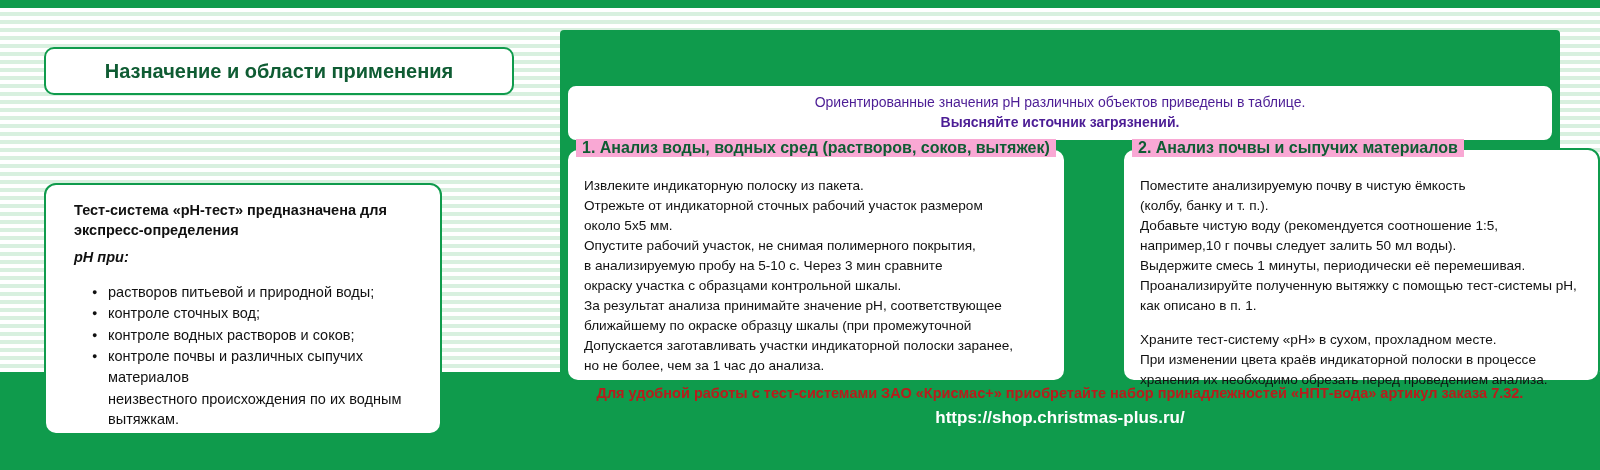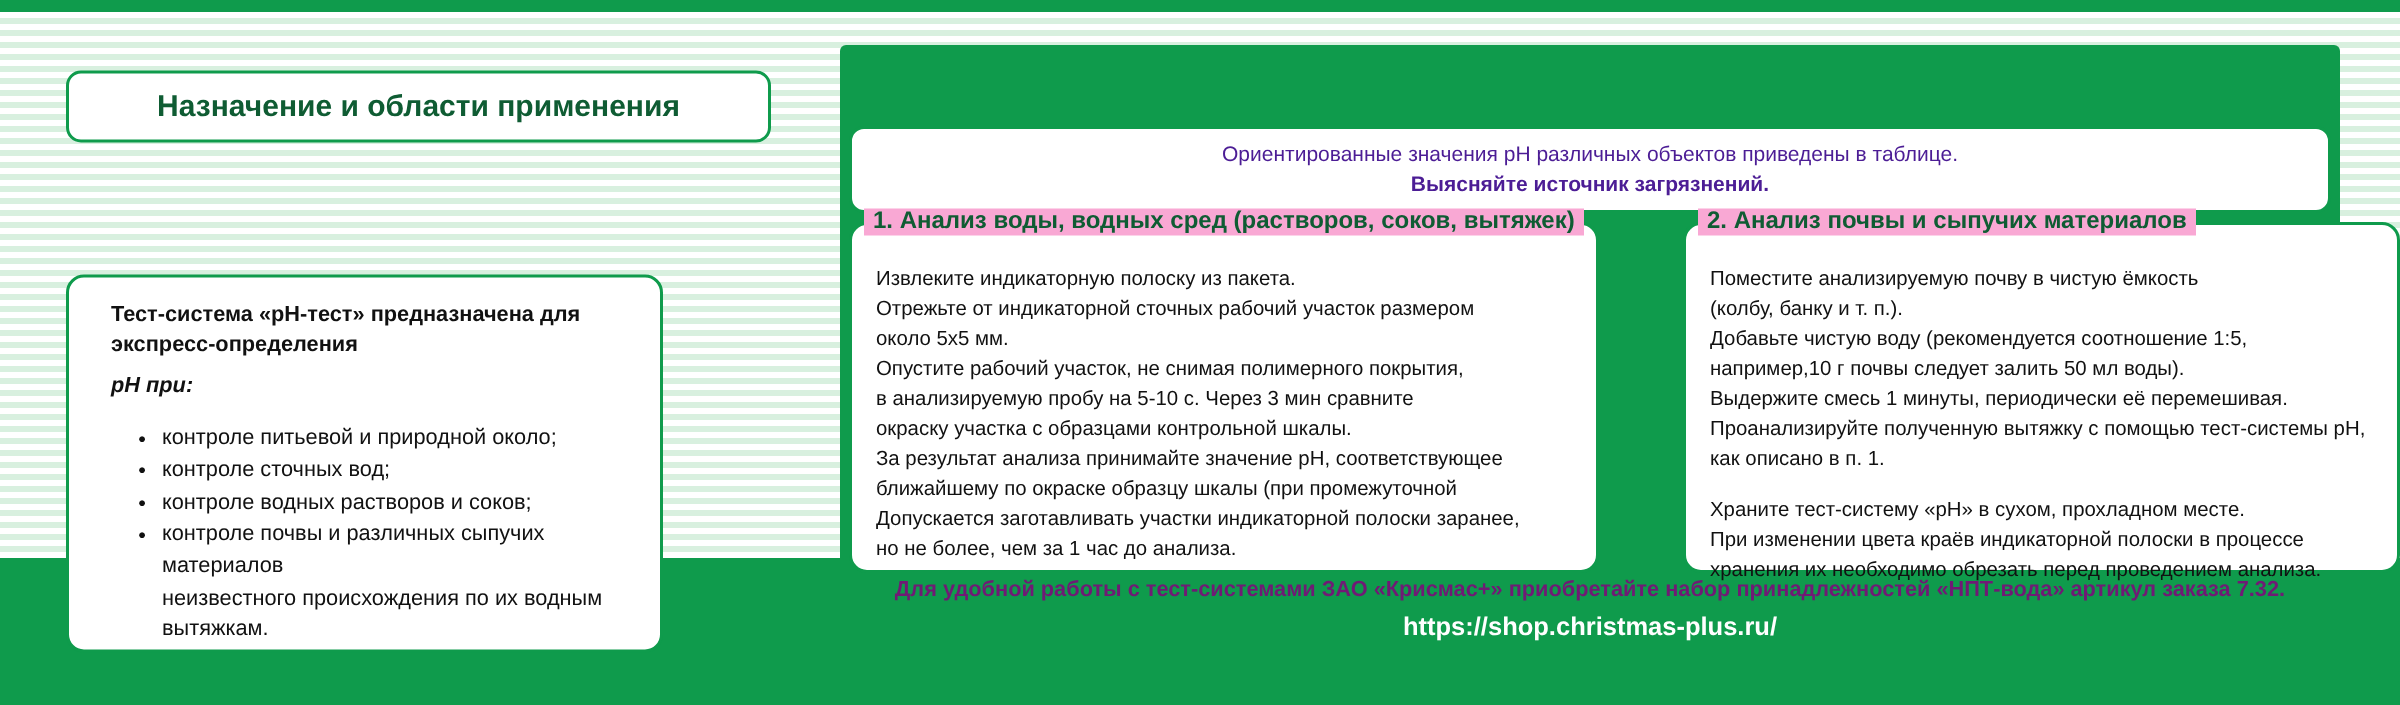--- a/index.html
+++ b/index.html
@@ -207,21 +207,21 @@
 
   
   .footer {
     position: absolute;
     left: 560px;
     top: 383px;
     width: 1000px;
     text-align: center;
   }
   .footer .line1 {
-    color: #701a75;
+    color: #b91c1c;
     font-size: 14.5px;
     font-weight: bold;
     line-height: 1.5;
   }
   .footer .line2 {
     color: #ffffff;
     font-size: 17px;
     font-weight: bold;
     line-height: 1.5;
   }
@@ -237,21 +237,21 @@
 <div class="band-bottom"></div>
 
 <div class="card title-left">
   <span>Назначение и области применения</span>
 </div>
 
 <div class="card left-body">
   <p class="intro">Тест-система «рН-тест» предназначена для экспресс-определения</p>
   <p class="intro" style="margin-top:-6px;font-style:italic;">рН при:</p>
   <ul class="bullets">
-    <li>контроле питьевой и природной около;</li>
+    <li>растворов питьевой и природной воды;</li>
     <li>контроле сточных вод;</li>
     <li>контроле водных растворов и соков;</li>
     <li>контроле почвы и различных сыпучих материалов</li>
     <li class="cont">неизвестного происхождения по их водным вытяжкам.</li>
   </ul>
 </div>
 
 <div class="title-right">
   <span>Порядок применения</span>
 </div>

